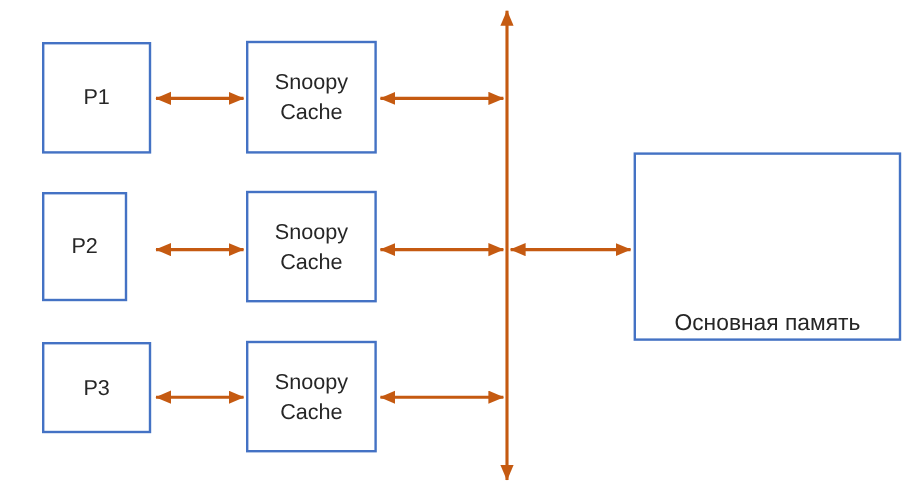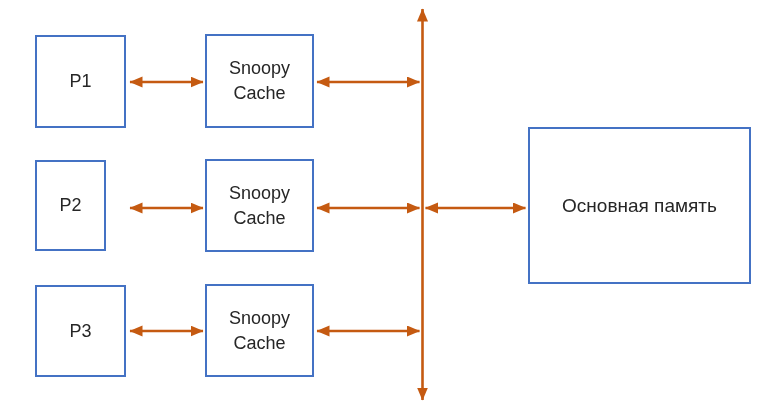--- a/index.html
+++ b/index.html
@@ -49,23 +49,23 @@
     text-align: center;
     font-size: 18px;
     line-height: 25px;
     color: var(--text);
   }
   .node .line { display: block; }
   #node-p1 { left: 35px;  top: 35px;  width: 91px;  height: 93px; }
   #node-cache1 { left: 205px; top: 34px;  width: 109px; height: 94px; }
   #node-p2 { left: 35px;  top: 160px; width: 71px;  height: 91px; }
   #node-cache2 { left: 205px; top: 159px; width: 109px; height: 93px; }
-  #node-p3 { left: 35px;  top: 285px; width: 91px;  height: 92px; }
+  #node-p3 { left: 35px;  top: 285px; width: 91px;  height: 76px; }
   #node-cache3 { left: 205px; top: 284px; width: 109px; height: 93px; }
-  #node-memory { left: 528px; top: 127px; width: 223px; height: 157px; font-size: 19px; }
+  #node-memory { left: 528px; top: 127px; width: 223px; height: 157px; font-size: 19px; align-items: flex-end; }
 </style>
 </head>
 <body>
 
 <div class="canvas">
 
   <svg class="connector-layer" viewBox="0 0 760 408" xmlns="http://www.w3.org/2000/svg" aria-hidden="true">
     <defs>
       <marker id="ah" markerUnits="userSpaceOnUse" markerWidth="14" markerHeight="12" refX="12.5" refY="5.5" orient="auto-start-reverse">
         <path class="arrowhead-shape" d="M0,0 L13,5.5 L0,11 Z"></path>

